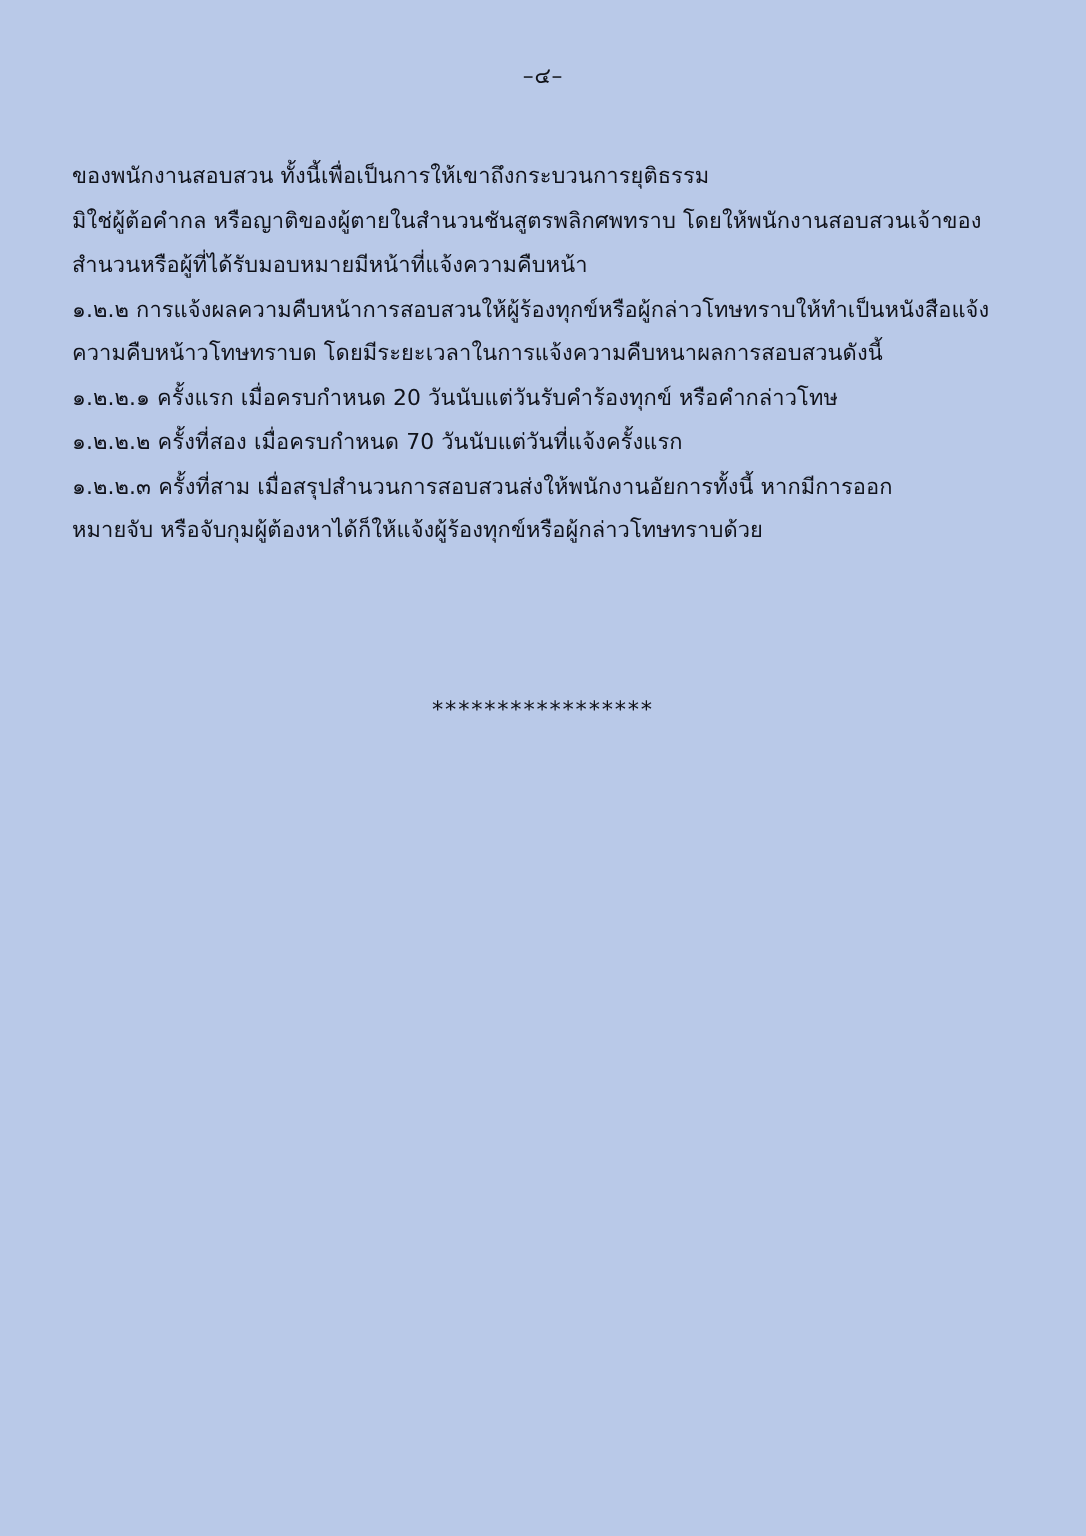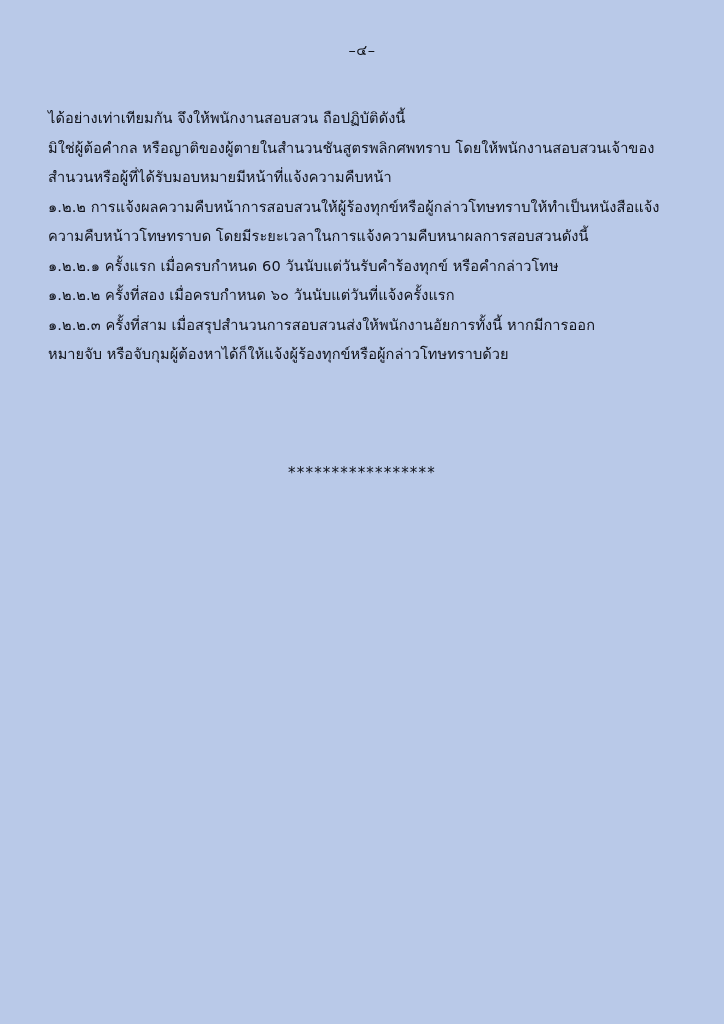--- a/index.html
+++ b/index.html
@@ -47,26 +47,26 @@
   }
 </style>
 </head>
 <body>
 
 <div class="page">
 
   <div class="page-number">–๔–</div>
 
   <div class="body-text">
-    <div class="line">ได้อย่างเท่าเทียมกัน จึงให้พนักงานสอบสวน ถือปฏิบัติดังนี้</div>
+    <div class="line">ของพนักงานสอบสวน ทั้งนี้เพื่อเป็นการให้เขาถึงกระบวนการยุติธรรม</div>
     <div class="line">มิใช่ผู้ต้อคำกล หรือญาติของผู้ตายในสำนวนชันสูตรพลิกศพทราบ โดยให้พนักงานสอบสวนเจ้าของ</div>
     <div class="line">สำนวนหรือผู้ที่ได้รับมอบหมายมีหน้าที่แจ้งความคืบหน้า</div>
     <div class="line">๑.๒.๒ การแจ้งผลความคืบหน้าการสอบสวนให้ผู้ร้องทุกข์หรือผู้กล่าวโทษทราบให้ทำเป็นหนังสือแจ้ง</div>
     <div class="line">ความคืบหน้าวโทษทราบด โดยมีระยะเวลาในการแจ้งความคืบหนาผลการสอบสวนดังนี้</div>
-    <div class="line">๑.๒.๒.๑ ครั้งแรก เมื่อครบกำหนด 60 วันนับแต่วันรับคำร้องทุกข์ หรือคำกล่าวโทษ</div>
-    <div class="line">๑.๒.๒.๒ ครั้งที่สอง เมื่อครบกำหนด ๖๐ วันนับแต่วันที่แจ้งครั้งแรก</div>
+    <div class="line">๑.๒.๒.๑ ครั้งแรก เมื่อครบกำหนด 20 วันนับแต่วันรับคำร้องทุกข์ หรือคำกล่าวโทษ</div>
+    <div class="line">๑.๒.๒.๒ ครั้งที่สอง เมื่อครบกำหนด 70 วันนับแต่วันที่แจ้งครั้งแรก</div>
     <div class="line">๑.๒.๒.๓ ครั้งที่สาม เมื่อสรุปสำนวนการสอบสวนส่งให้พนักงานอัยการทั้งนี้ หากมีการออก</div>
     <div class="line">หมายจับ หรือจับกุมผู้ต้องหาได้ก็ให้แจ้งผู้ร้องทุกข์หรือผู้กล่าวโทษทราบด้วย</div>
   </div>
 
   <div class="footer-stars">*****************</div>
 
 </div>
 
 </body></html>

